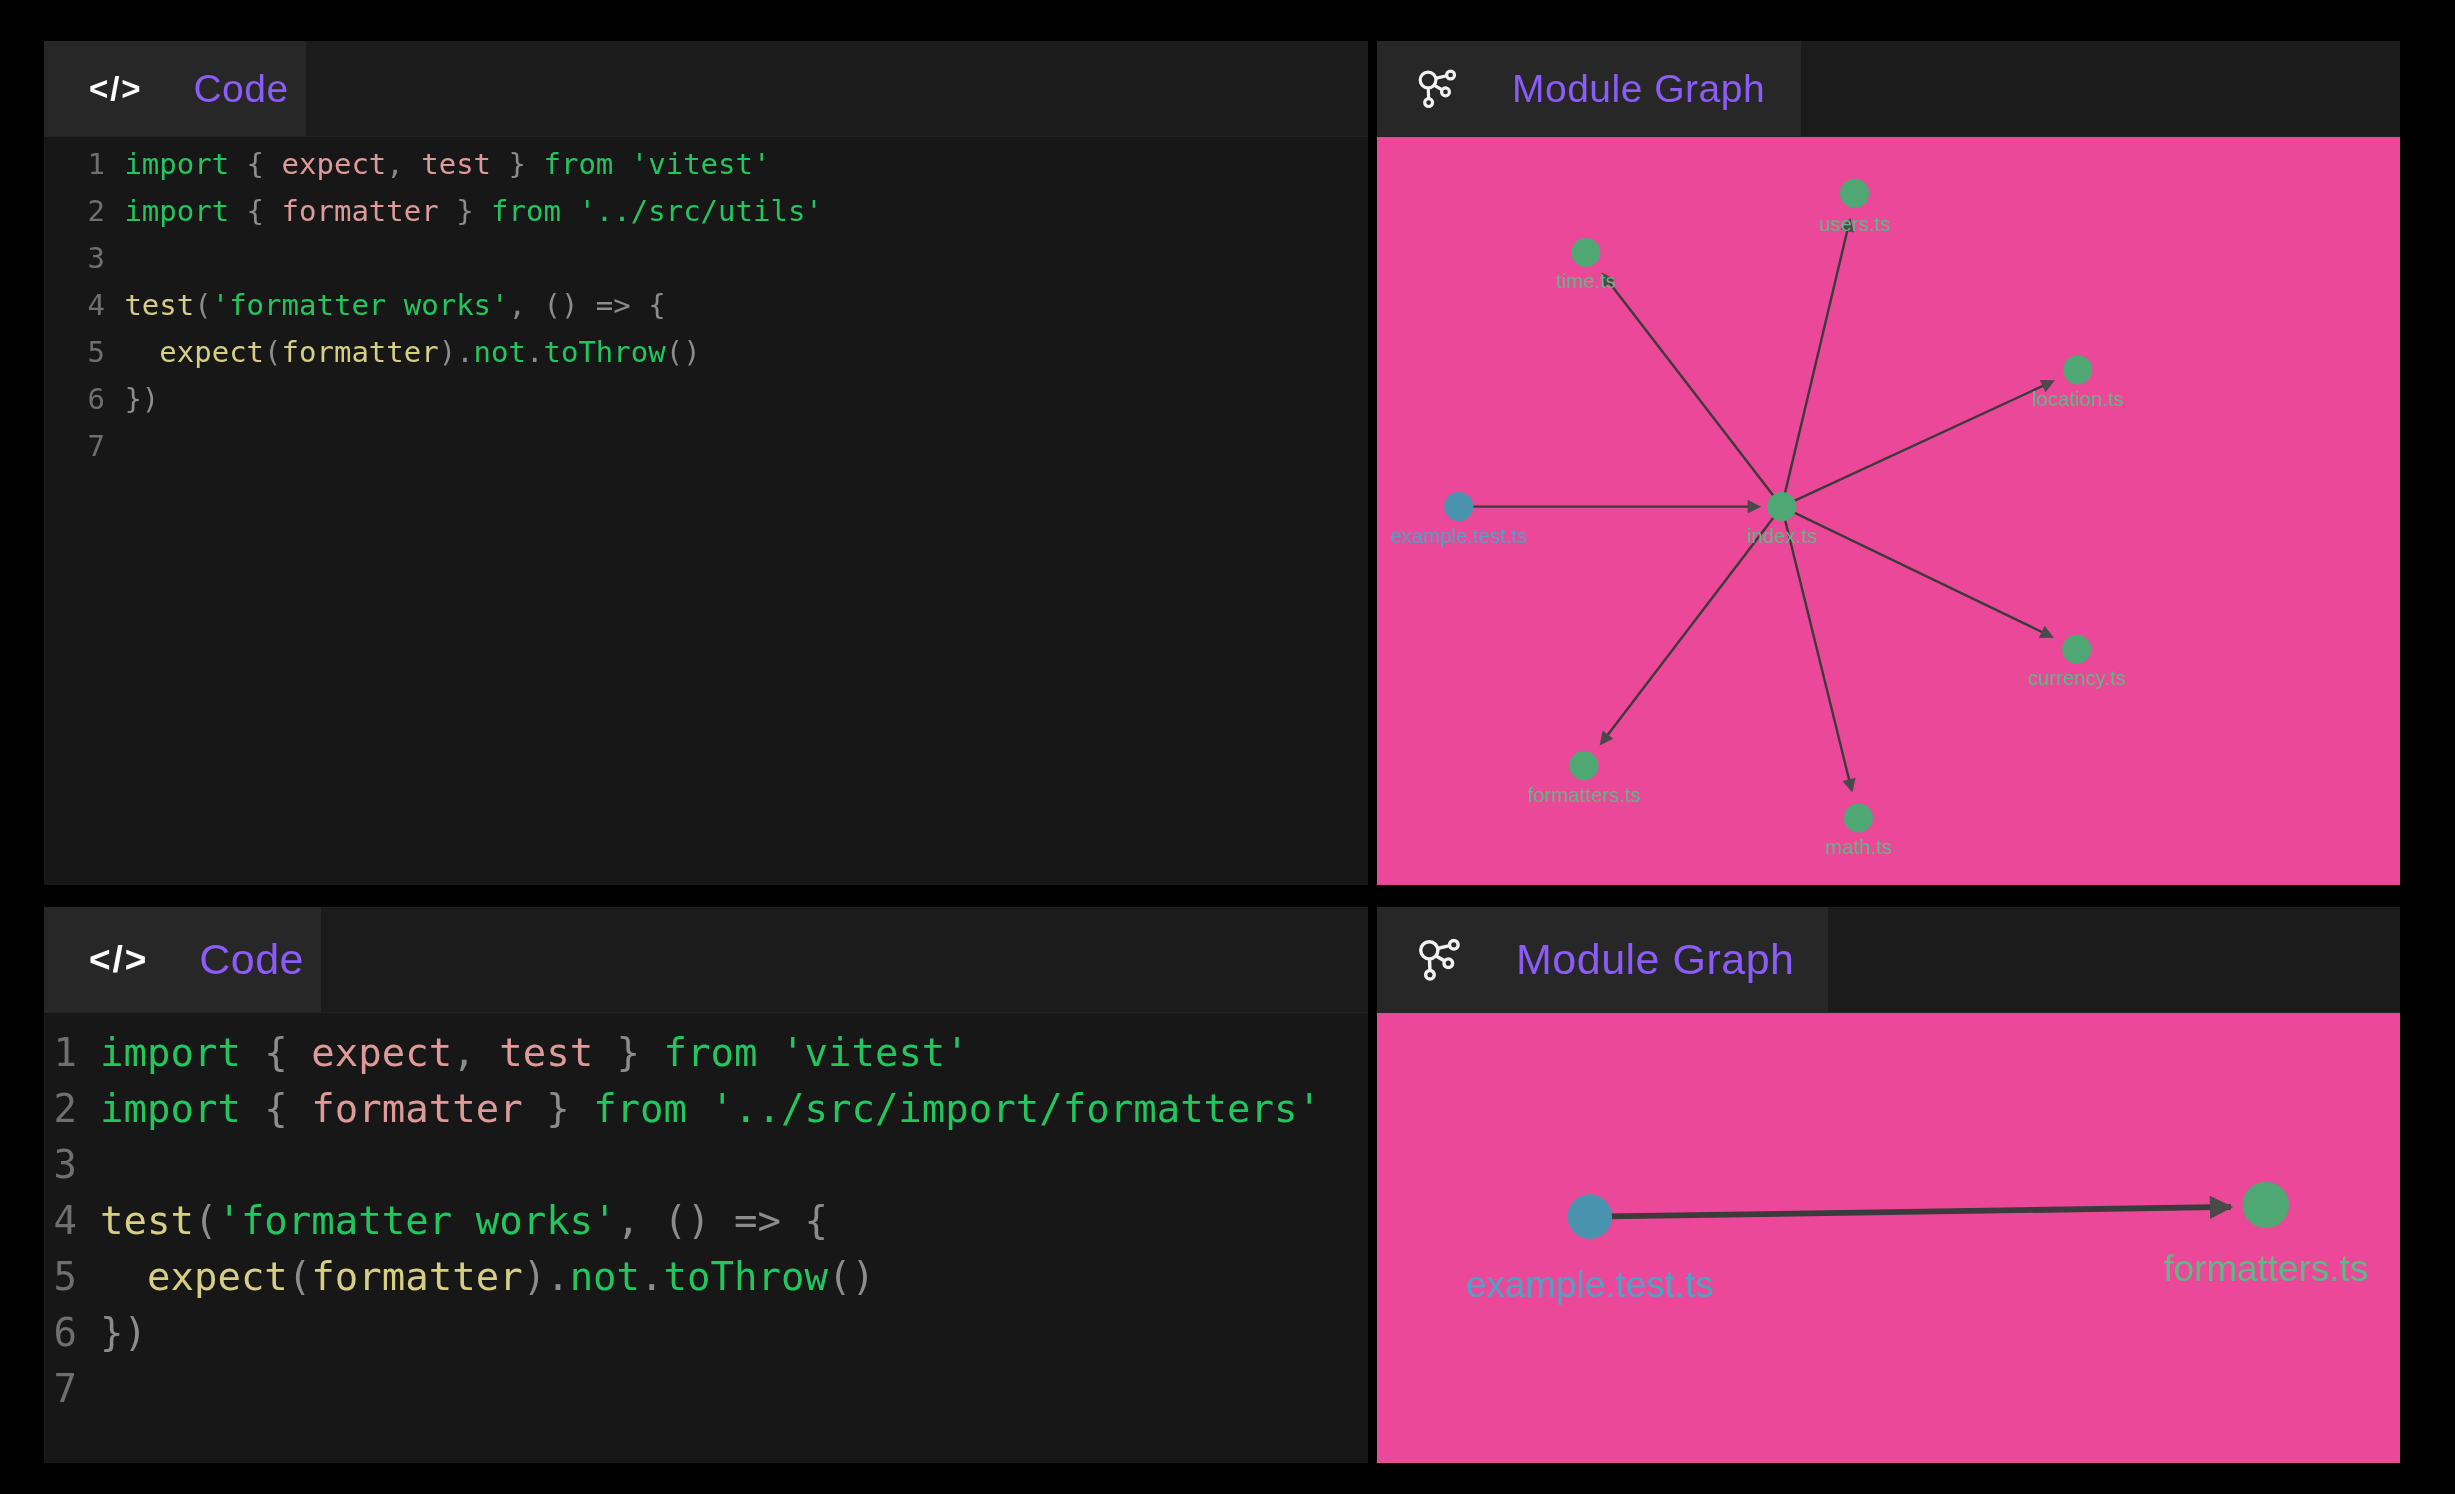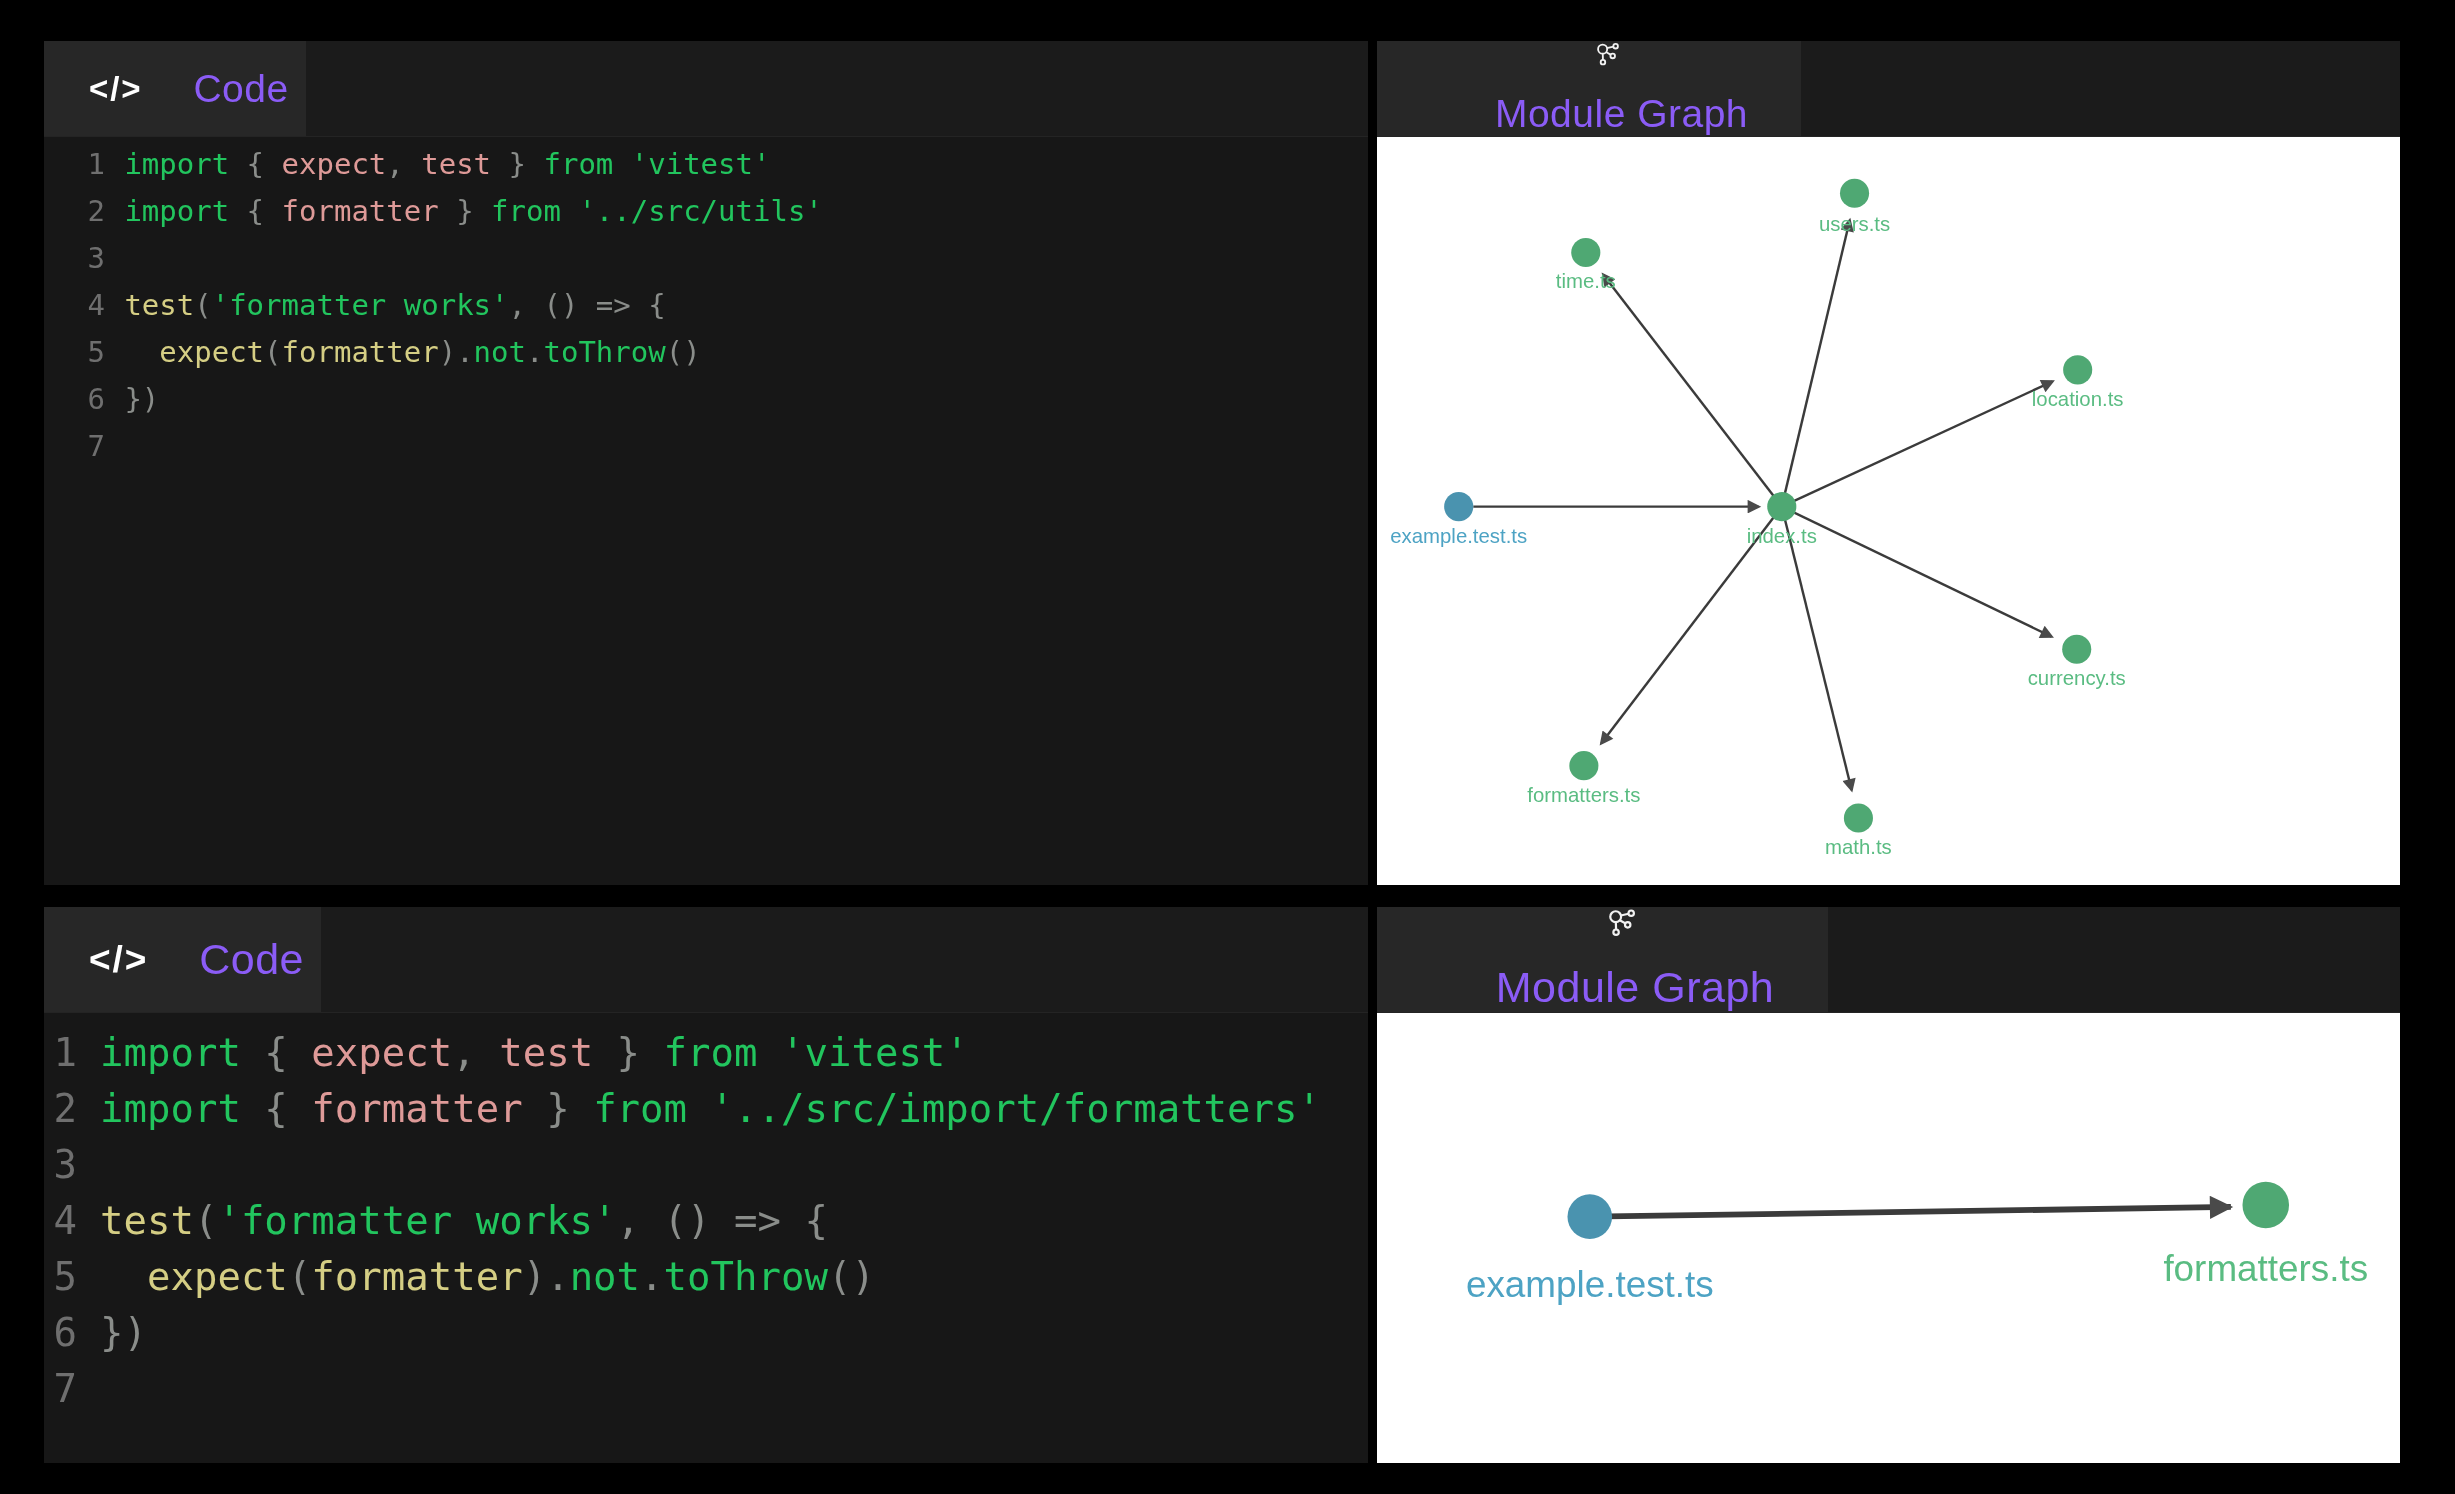--- a/index.html
+++ b/index.html
@@ -13,21 +13,21 @@
 
   .tabbar{background:#1b1b1b;display:flex;flex:none;border-bottom:1px solid #242424;}
   .top .tabbar{height:95px;}
   .bot .tabbar{height:105px;}
   .tab{background:#272727;display:flex;align-items:center;height:100%;box-sizing:border-box;}
   .tab .tlabel{color:#8b5cf6;letter-spacing:0.5px;margin-left:28px;}
   .top .tab .tlabel{font-size:39px;}
   .bot .tab .tlabel{font-size:43px;}
   .code-tab{width:262px;padding-left:45px;gap:23px;}
   #p-bl .code-tab{width:277px;}
-  .graph-tab{width:424px;padding-left:37px;gap:25px;flex-direction:column;}
+  .graph-tab{width:424px;padding-left:37px;gap:25px;}
   #p-br .graph-tab{width:451px;}
   .code-glyph{color:#fff;font-weight:bold;letter-spacing:1.9px;}
   .top .code-glyph{font-size:33px;}
   .bot .code-glyph{font-size:37px;}
 
   .code-content{background:#171717;flex:1;overflow:hidden;
                 font-family:"DejaVu Sans Mono",monospace;}
   .top .code-content{font-size:29px;padding-top:3.9px;}
   .bot .code-content{font-size:39px;padding-top:11.6px;}
   .cl{display:flex;white-space:pre;}
@@ -35,21 +35,21 @@
   .bot .cl{line-height:56px;}
   .ln{flex:none;text-align:right;color:#6f6f6f;}
   .top .ln{width:61px;margin-right:19.4px;}
   .bot .ln{width:33px;margin-right:23px;}
   .tk-kw{color:#22c55e;}
   .tk-id{color:#de9a98;}
   .tk-str{color:#22c55e;}
   .tk-fn{color:#d5ce84;}
   .tk-pun{color:#8a8d8a;}
 
-  .graph-content{background:#ffffff;flex:1;position:relative;}
+  .graph-content{background:#ec4899;flex:1;position:relative;}
   .graph-content svg{position:absolute;left:0;top:0;}
   .gedge{stroke:#3b3b3b;fill:none;}
   .ngreen{fill:#4fa873;}
   .nblue{fill:#4a93af;}
   .glabel{fill:#5abc82;text-anchor:middle;font-family:"Liberation Sans",sans-serif;}
   .blabel{fill:#4da3c4;text-anchor:middle;font-family:"Liberation Sans",sans-serif;}
   .top .glabel,.top .blabel{font-size:21px;}
   .bot .glabel,.bot .blabel{font-size:38px;}
 
   .mg-icon{stroke:#f2f2f2;fill:none;stroke-width:1.7;}

